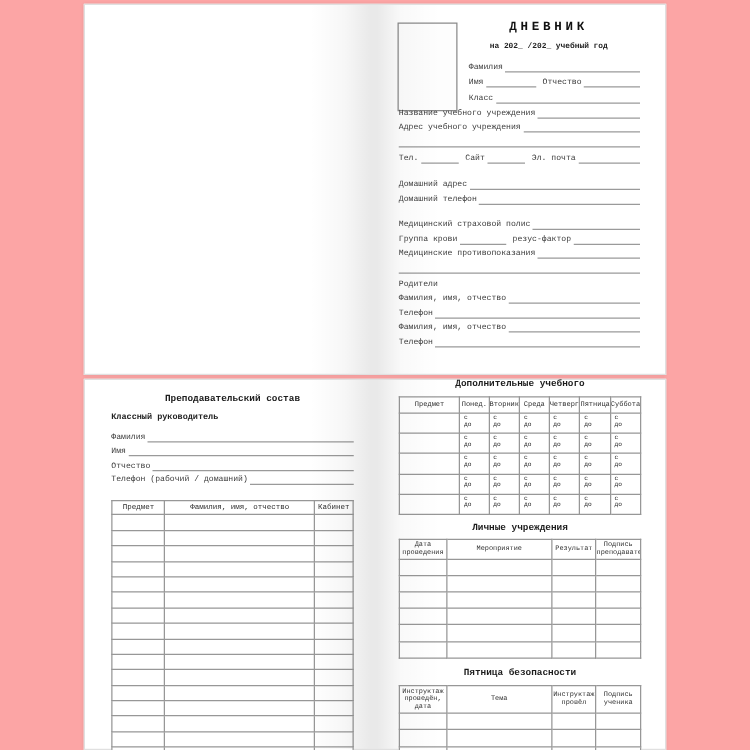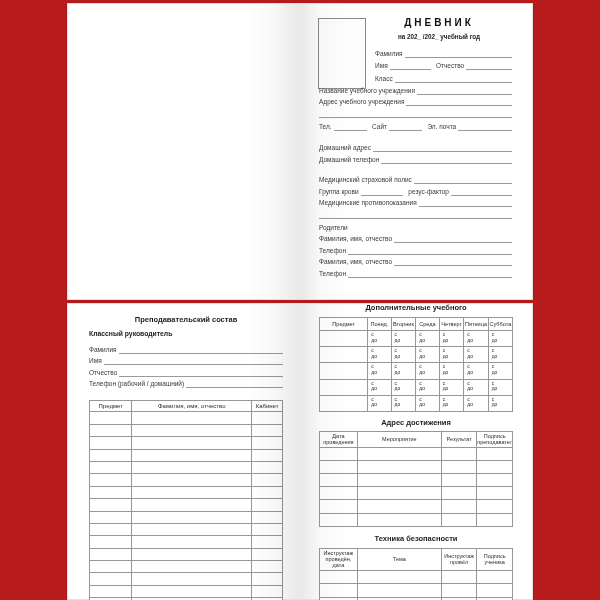--- a/index.html
+++ b/index.html
@@ -1,17 +1,17 @@
 <!DOCTYPE html>
 <html><head>
 <meta charset="utf-8">
 <style>
   html,body{margin:0;padding:0;background:#ffffff;}
-  .stage{position:relative;width:600px;height:600px;background:#b91c1c;overflow:hidden;
-         font-family:Liberation Sans, sans-serif;}
+  .stage{position:relative;width:600px;height:600px;background:#fca5a5;overflow:hidden;
+         font-family:Liberation Mono, monospace;}
   .spread{position:absolute;left:67px;width:464px;height:295px;background:#ffffff;
           border:1px solid #e0e0e0;box-shadow:0 0 3px rgba(0,0,0,0.10);}
   #spread-top{top:3px;}
   #spread-bottom{top:303px;}
   .page{position:absolute;top:0;height:100%;width:232px;}
   .page.left{left:0;}
   .page.right{left:232px;}
   .spine{position:absolute;left:50%;top:0;height:100%;width:104px;transform:translateX(-50%);
          pointer-events:none;
          background:linear-gradient(90deg, rgba(0,0,0,0) 0%, rgba(0,0,0,0.03) 26%,
@@ -438,21 +438,21 @@
                     <div>до</div>
                   </td>
                   <td class="time">
                     <div>с</div>
                     <div>до</div>
                   </td>
                 </tr>
               </tbody>
             </table>
           </div>
-        <div class="section-title t2" id="achievements-title">Адрес достижения</div>
+        <div class="section-title t2" id="achievements-title">Личные учреждения</div>
         <div id="achievements-wrap">
             <table class="ftable" id="achievements-table">
               <colgroup>
                 <col style="width: 19.6%;">
                 <col style="width: 43.6%;">
                 <col style="width: 18.3%;">
                 <col style="width: 18.5%;">
               </colgroup>
               <thead>
                 <tr>
@@ -495,21 +495,21 @@
                 </tr>
                 <tr>
                   <td class="empty">&nbsp;</td>
                   <td class="empty">&nbsp;</td>
                   <td class="empty">&nbsp;</td>
                   <td class="empty">&nbsp;</td>
                 </tr>
               </tbody>
             </table>
           </div>
-        <div class="section-title t3" id="safety-title">Техника безопасности</div>
+        <div class="section-title t3" id="safety-title">Пятница безопасности</div>
         <div id="safety-wrap">
             <table class="ftable" id="safety-table">
               <colgroup>
                 <col style="width: 19.6%;">
                 <col style="width: 43.6%;">
                 <col style="width: 18.3%;">
                 <col style="width: 18.5%;">
               </colgroup>
               <thead>
                 <tr>

